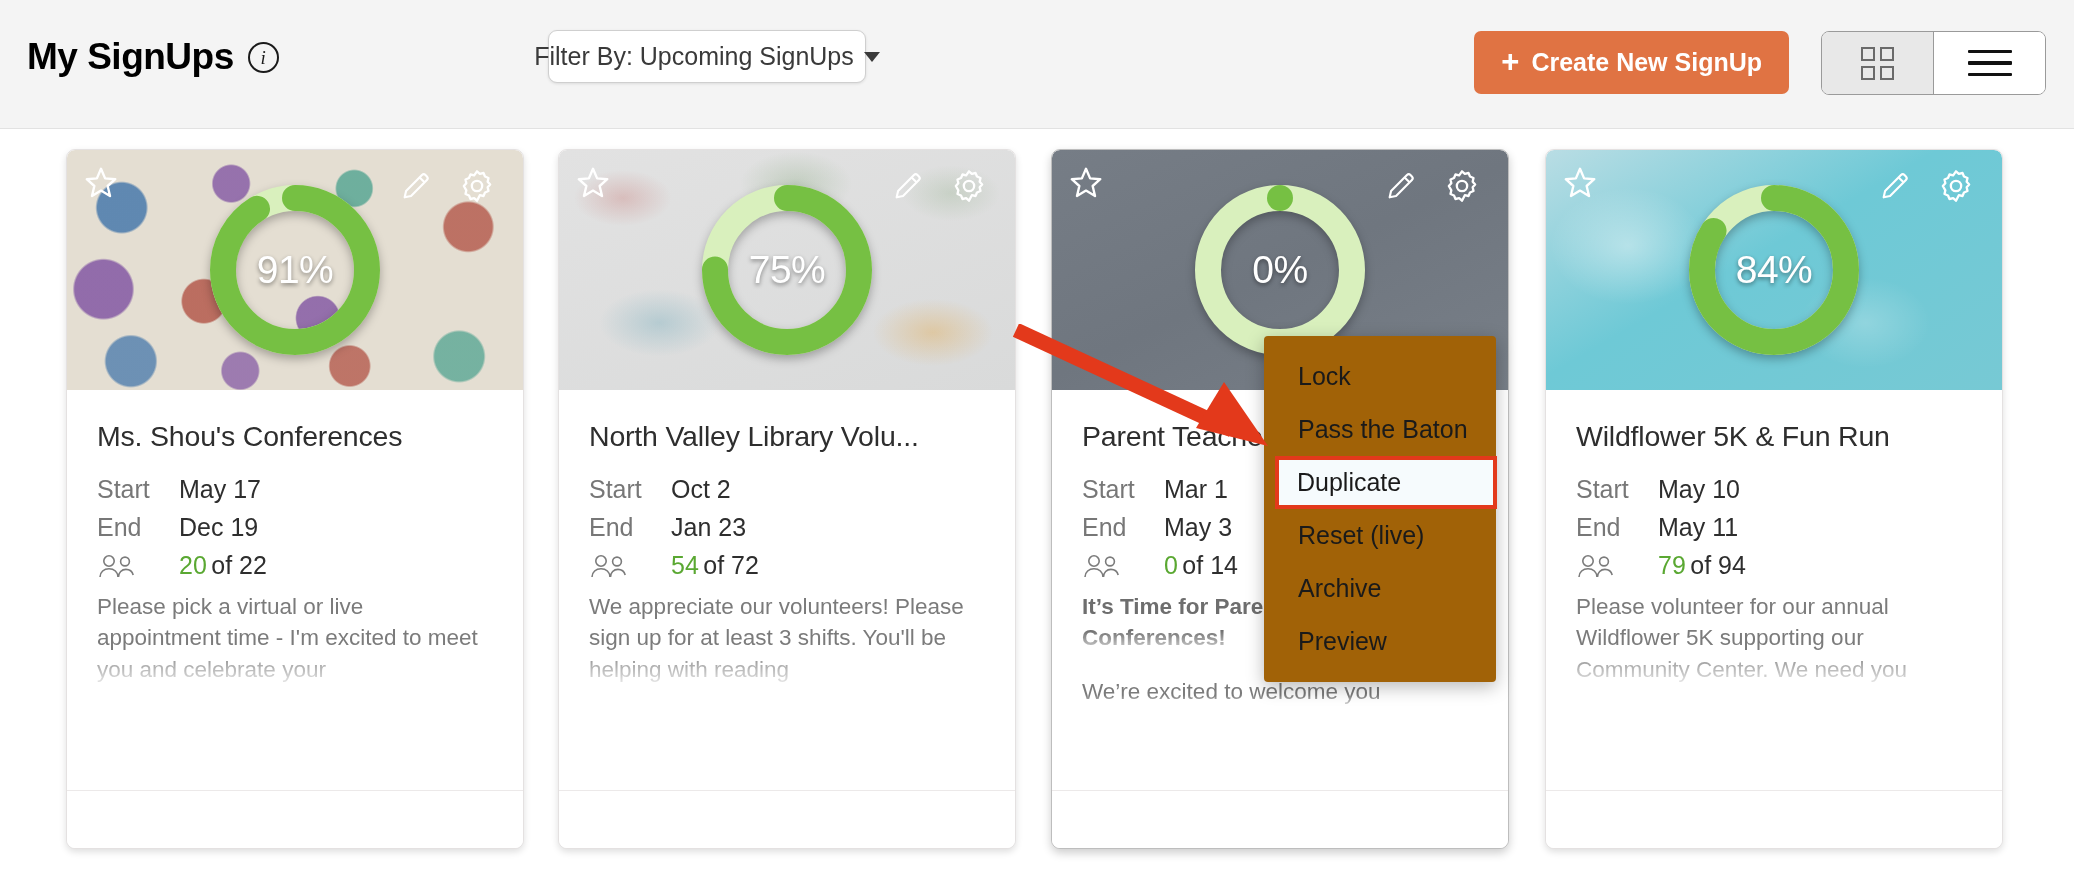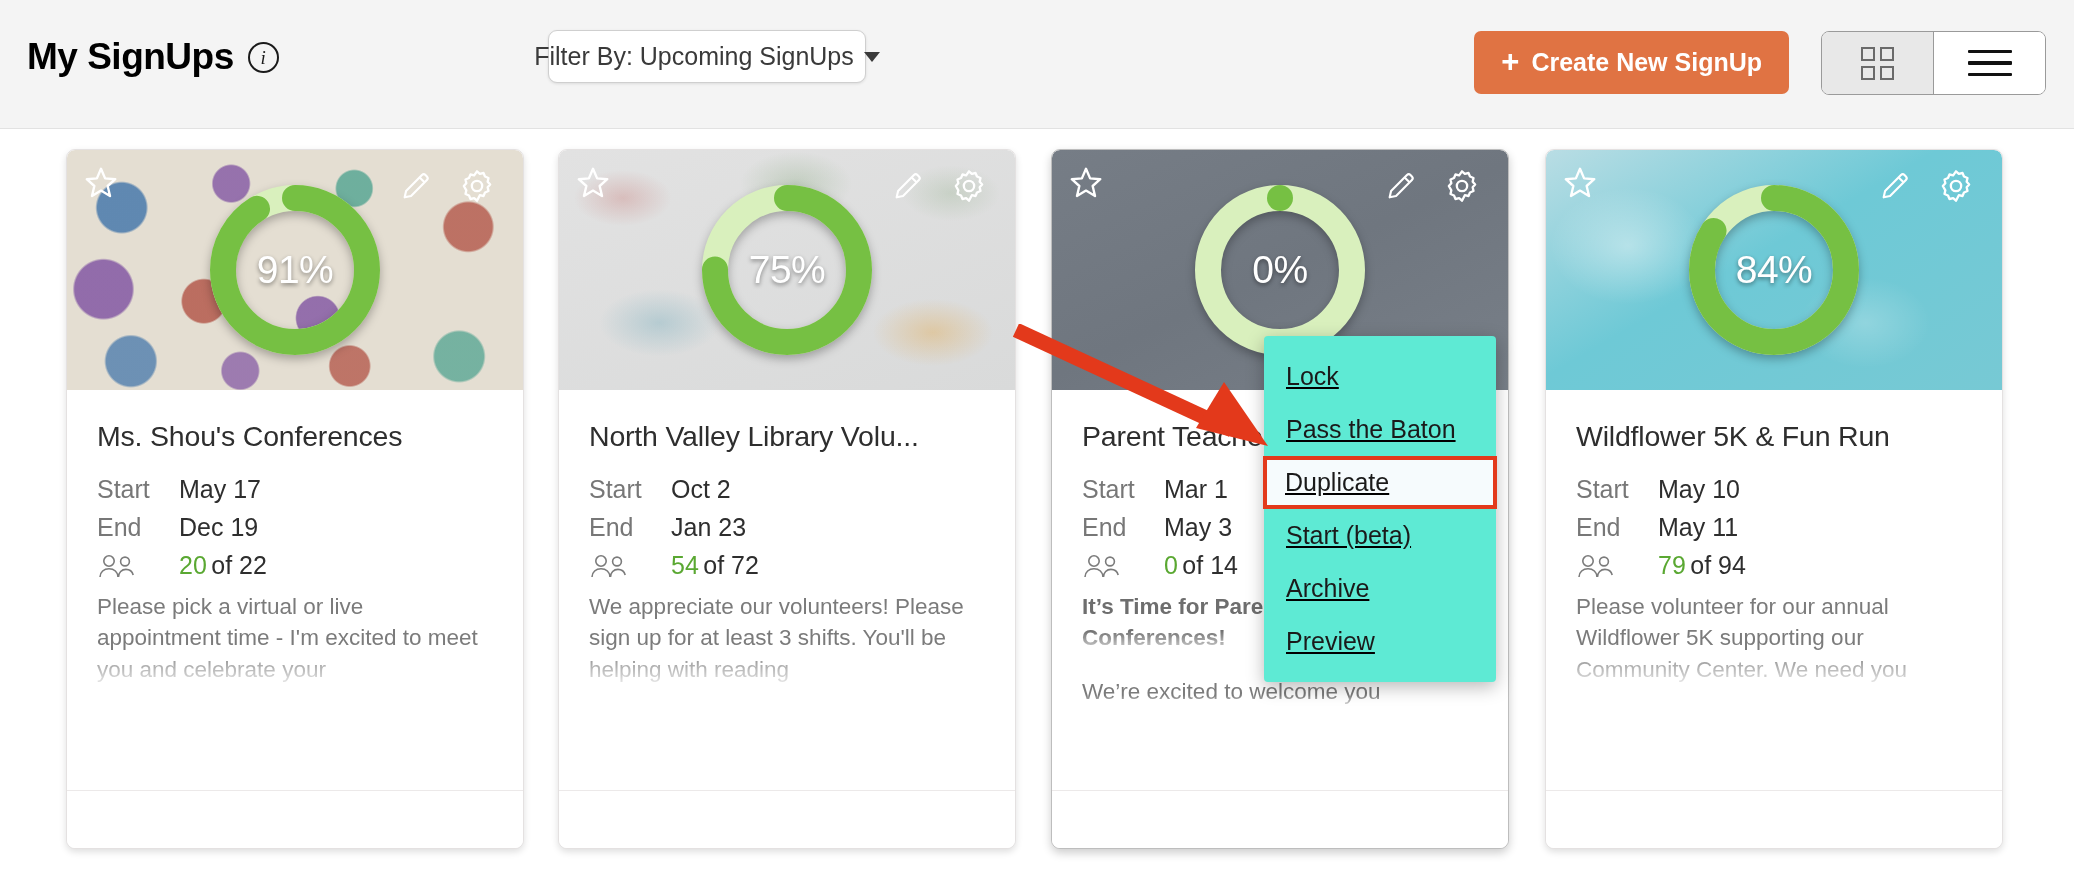--- a/index.html
+++ b/index.html
@@ -264,26 +264,25 @@
     border-top: 1px solid #ece9e9;
     background: #ffffff;
   }
 
   
   .context-menu {
     position: absolute;
     left: 1264px;
     top: 207px;
     width: 232px;
-    background: #5eead4;
+    background: #a16207;
     border-radius: 4px;
     box-shadow: 0 5px 18px rgba(0,0,0,.28);
-    padding: 14px 0 14px 0;
+    padding: 14px 0 14px 12px;
     z-index: 40;
-    text-decoration: underline;
   }
   .menu-item {
     font-size: 25px;
     color: #1a1a1a;
     padding: 12px 0 12px 22px;
     cursor: pointer;
     white-space: nowrap;
   }
   .menu-item.highlighted {
     border: 4px solid #e3391b;
@@ -554,21 +553,21 @@
       </div>
       <div class="desc">Please volunteer for our annual Wildflower 5K supporting our Community Center. We need you</div>
     </div>
     <div class="card-footer"></div>
   </div>
 
   <div class="context-menu">
     <div class="menu-item">Lock</div>
     <div class="menu-item">Pass the Baton</div>
     <div class="menu-item highlighted">Duplicate</div>
-    <div class="menu-item">Start (beta)</div>
+    <div class="menu-item">Reset (live)</div>
     <div class="menu-item">Archive</div>
     <div class="menu-item">Preview</div>
   </div>
 
   <div class="arrow-annotation">
     <svg width="300" height="140" viewBox="0 0 300 140">
       <line x1="6" y1="6" x2="222" y2="106" stroke="#e3391b" stroke-width="15" stroke-linecap="butt"></line>
       <polygon points="258,122 186,104 214,58" fill="#e3391b"></polygon>
     </svg>
   </div>

